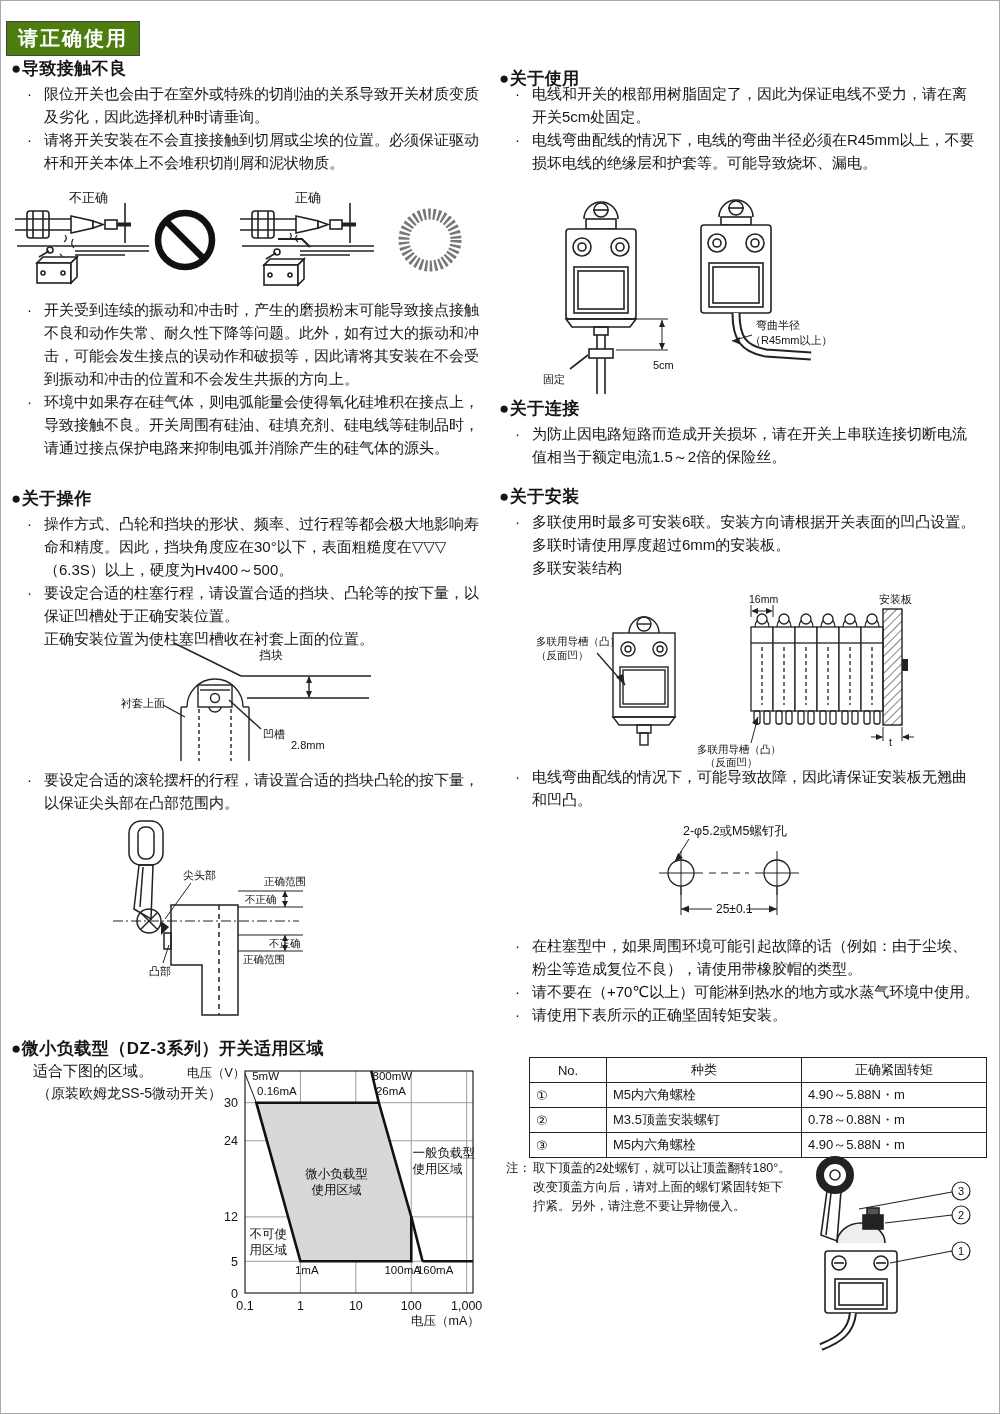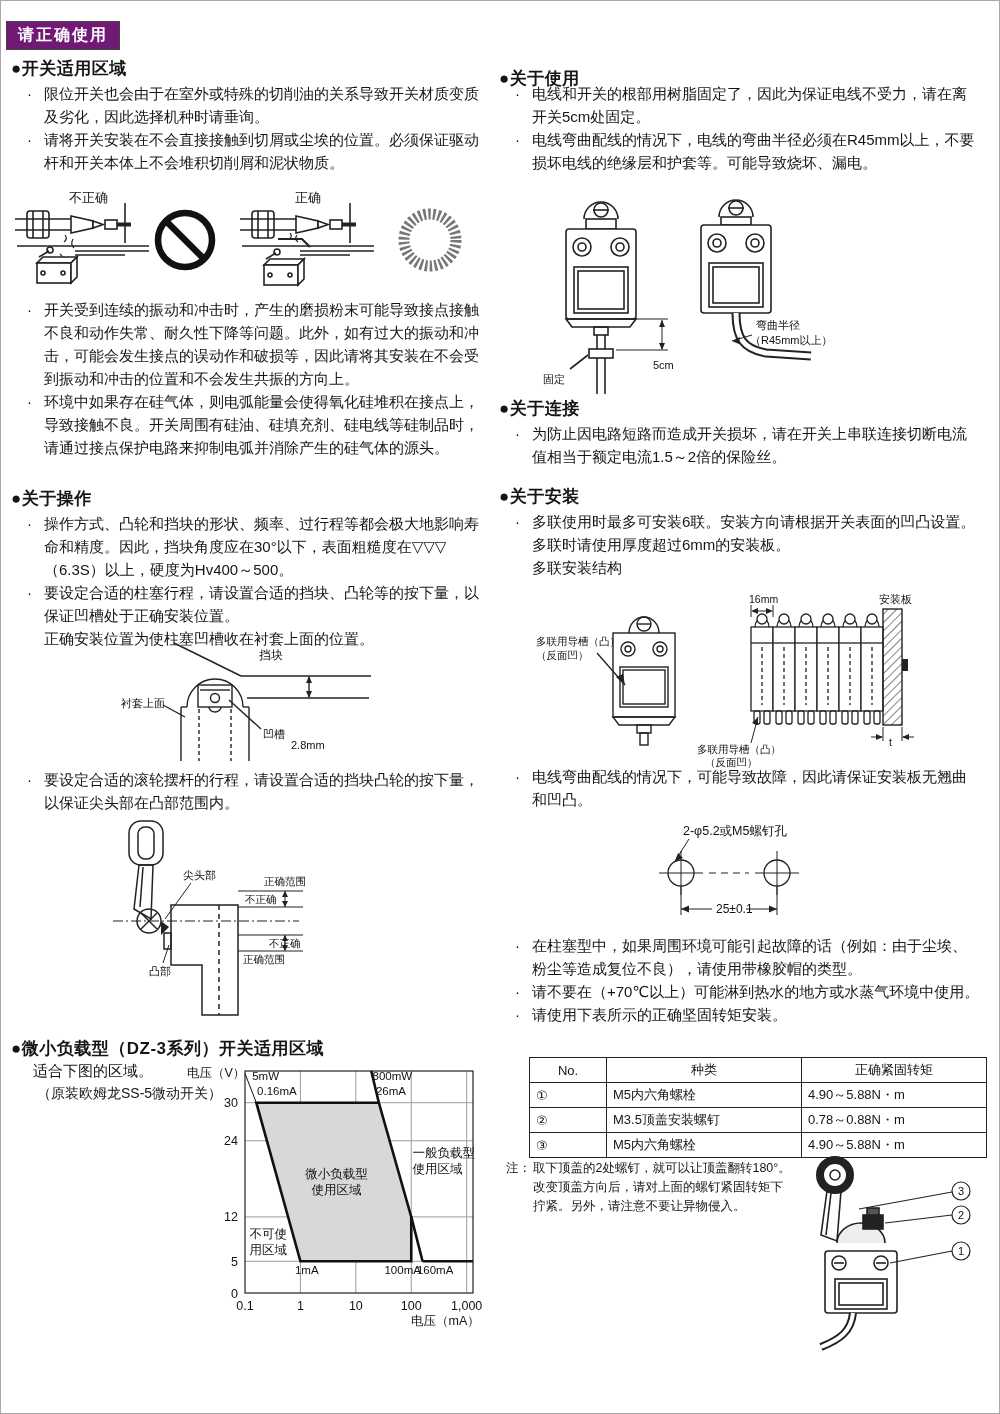--- a/index.html
+++ b/index.html
@@ -1,19 +1,19 @@
 <!DOCTYPE html>
 <html><head>
 <meta charset="utf-8">
 <style>
   html,body{margin:0;padding:0;background:#fff;}
   .page{position:relative;width:1000px;height:1414px;background:#fff;border:1px solid #a9a9a9;
         box-sizing:border-box;font-family:"Liberation Sans","DejaVu Sans",sans-serif;color:#151515;}
   .abs{position:absolute;}
-  .badge{position:absolute;left:5px;top:20px;background:#701a75;color:#fff;font-size:16px;
+  .badge{position:absolute;left:5px;top:20px;background:#4d7c0f;color:#fff;font-size:20px;
          font-weight:bold;padding:3px 11px;letter-spacing:2px;border:1px solid #444;}
   .sec-h{font-size:17px;font-weight:bold;letter-spacing:0.5px;}
   .blist{font-size:15px;line-height:23px;}
   .bullet{display:flex;}
   .bm{width:17px;flex:none;text-align:left;}
   .sub1{font-size:15px;}
   .sub2{font-size:14px;}
   .dlabel{font-size:13px;}
   .axlabel{font-size:12.5px;}
   table.torque{border-collapse:collapse;font-size:13px;}
@@ -25,21 +25,21 @@
   svg text{font-family:"Liberation Sans","DejaVu Sans",sans-serif;fill:#111;}
 </style>
 </head>
 <body>
 
 <div class="page">
 
   <div class="badge">请正确使用</div>
 
   <div class="abs sec-h" style="left:10px;top:56px;">
-    <span>●</span><span>开关适用区域</span>
+    <span>●</span><span>导致接触不良</span>
   </div>
 
   <div class="abs blist" style="left:26px;top:81px;width:462px;">
     <div class="bullet">
         <span class="bm">·</span>
         <span>限位开关也会由于在室外或特殊的切削油的关系导致开关材质变质及劣化，因此选择机种时请垂询。</span>
       </div>
     <div class="bullet">
         <span class="bm">·</span>
         <span>请将开关安装在不会直接接触到切屑或尘埃的位置。必须保证驱动杆和开关本体上不会堆积切削屑和泥状物质。</span>

